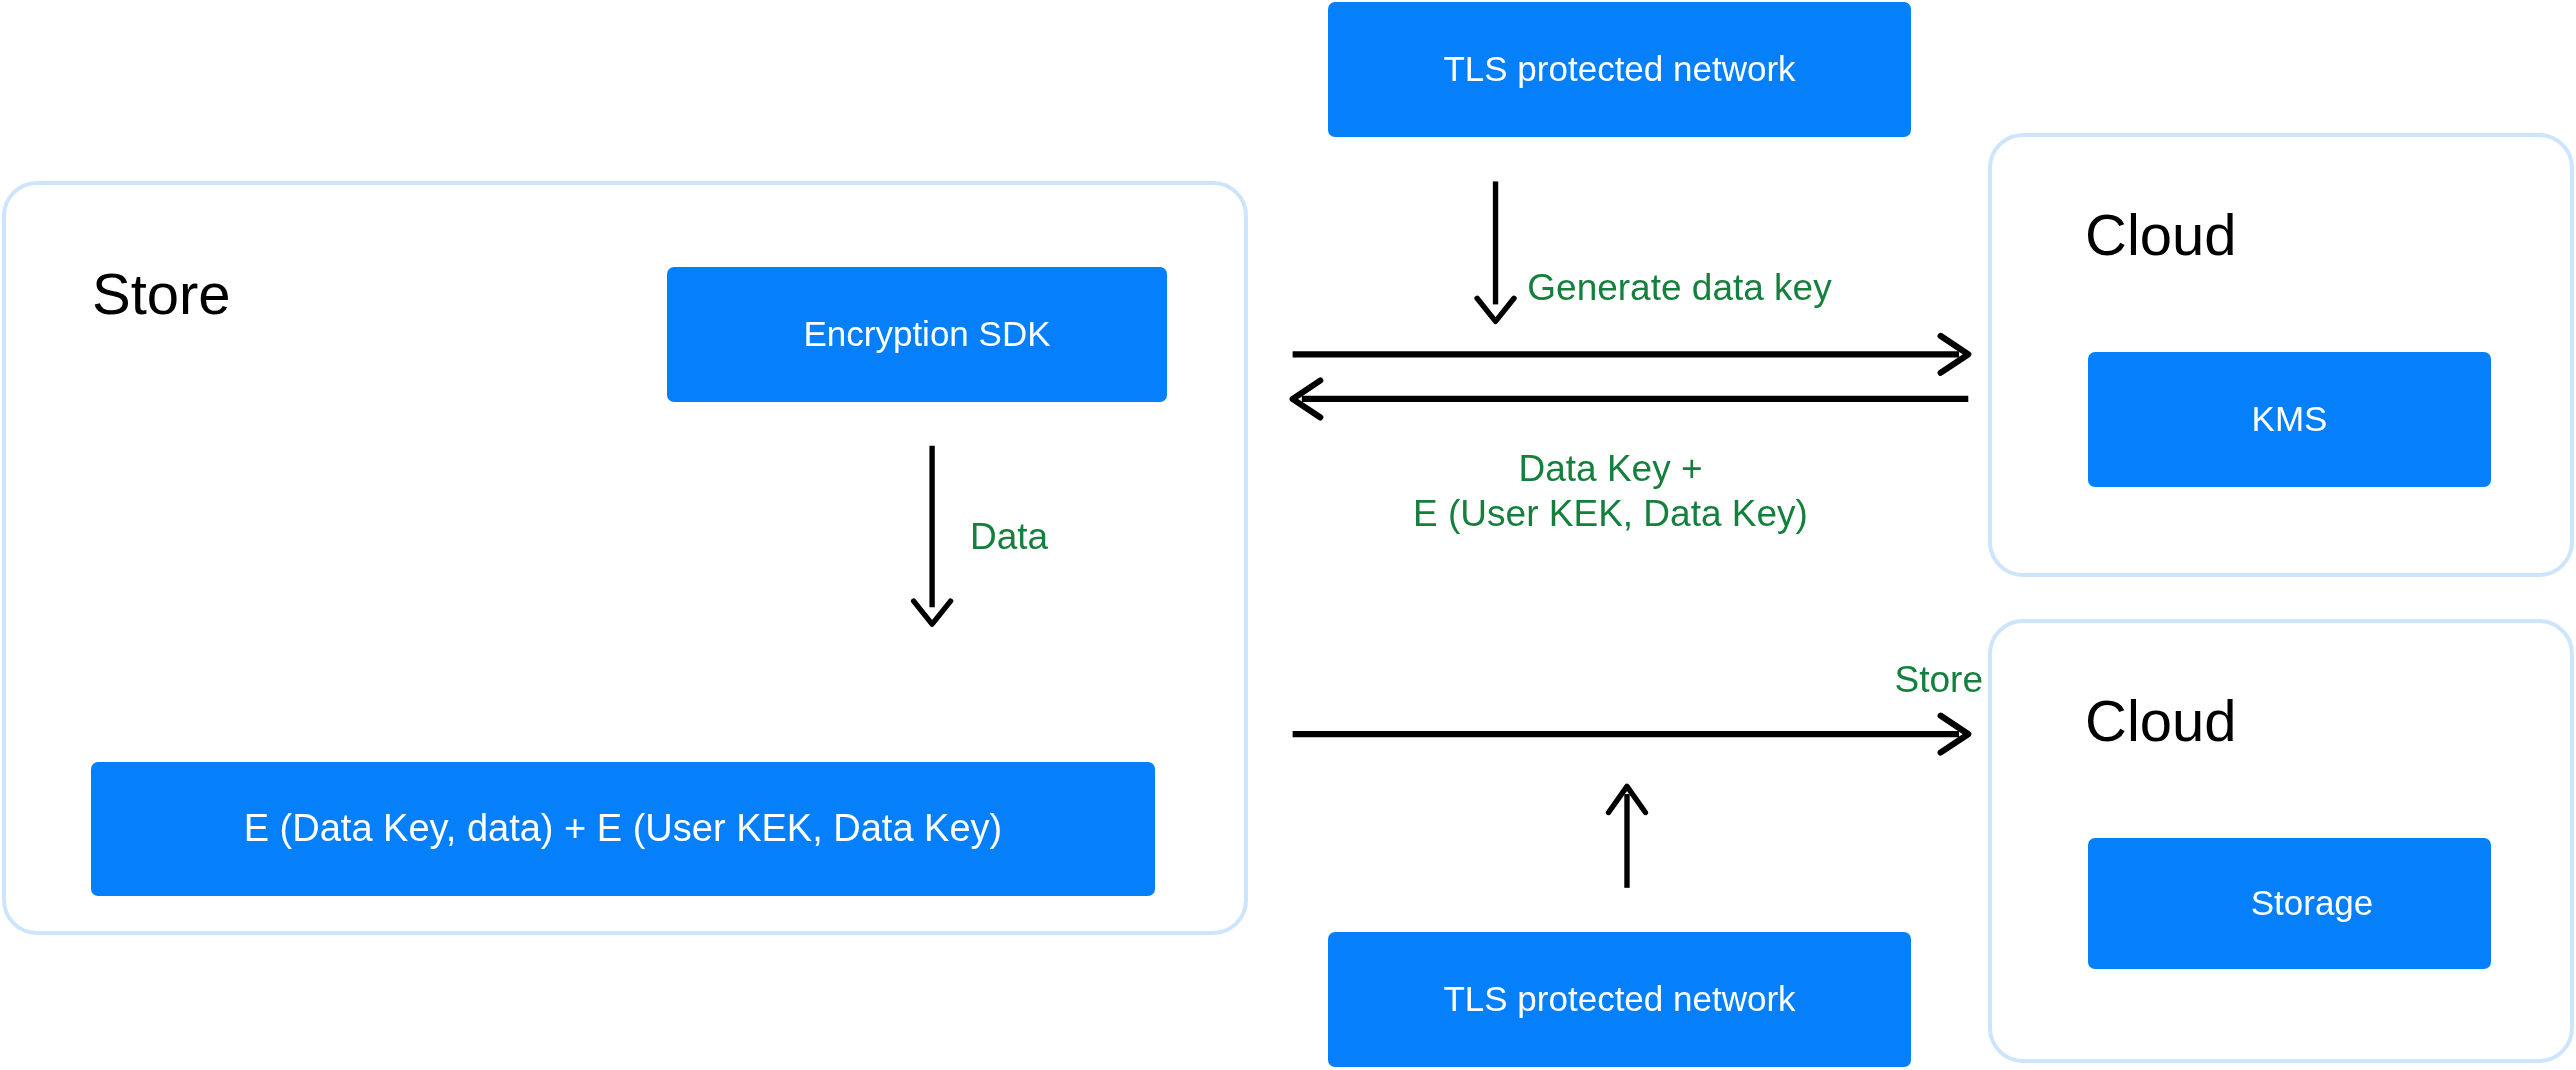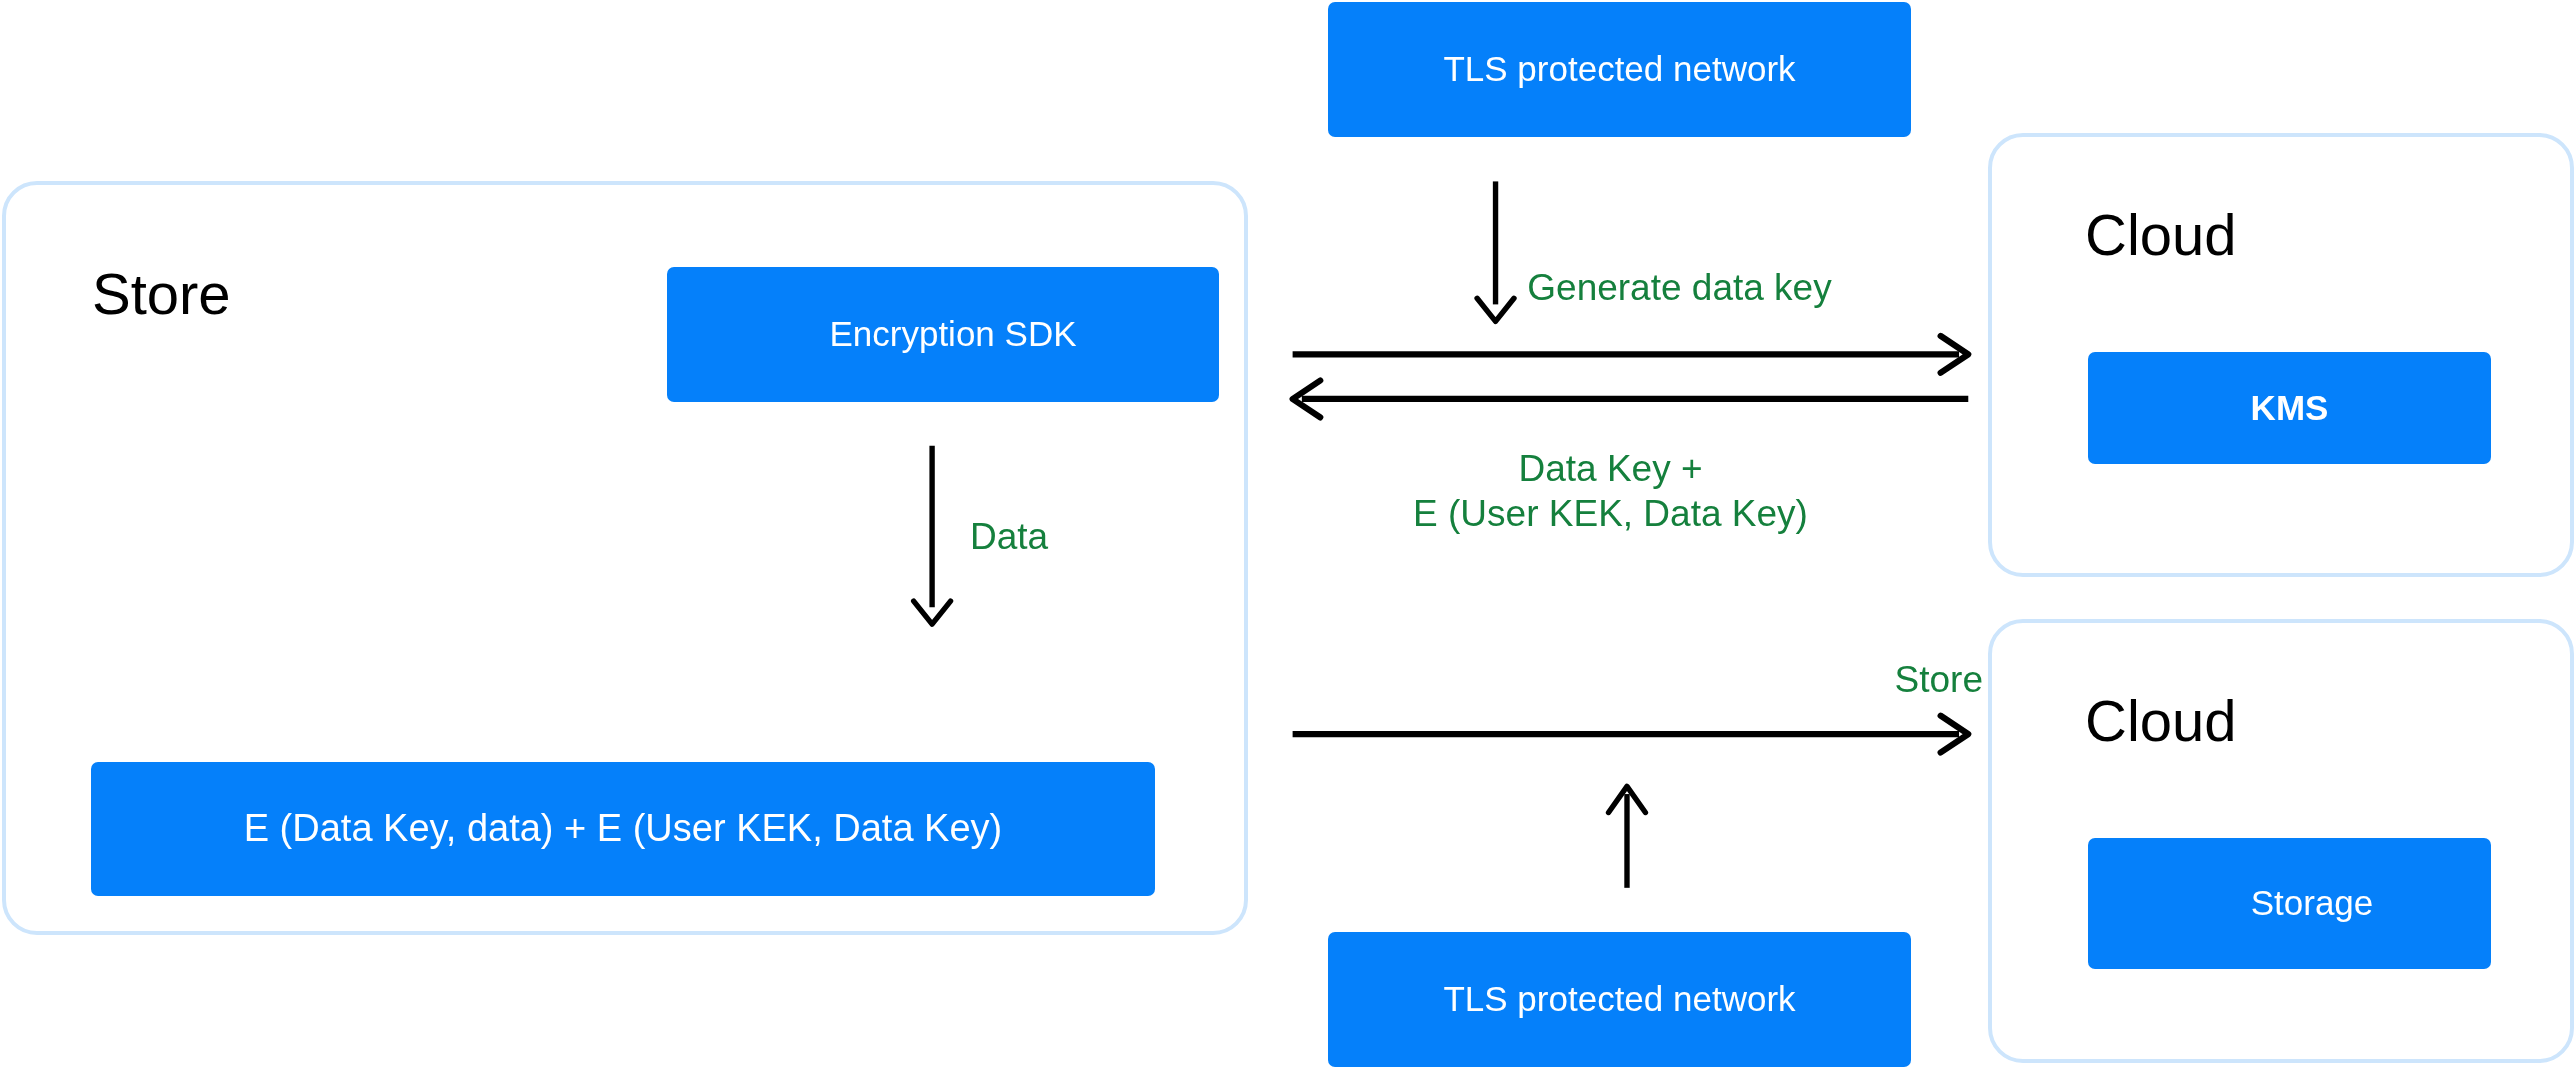--- a/index.html
+++ b/index.html
@@ -65,35 +65,35 @@
     display: flex;
     align-items: center;
     justify-content: center;
     text-align: center;
     font-size: 35px;
     line-height: 1.15;
     box-sizing: border-box;
     white-space: pre-line;
   }
   #encryption-sdk-pill {
-    left: 667px;  top: 267px;  width: 552px;  height: 135px; padding-left: 20px;
+    left: 667px;  top: 267px;  width: 500px;  height: 135px; padding-left: 20px;
   }
   #encrypted-payload-pill {
     left: 91px;  top: 714px;  width: 1064px; height: 134px;
     font-size: 38px;
     margin-top: 48px;
   }
   #tls-top-pill {
     left: 1328px; top: 1.5px;    width: 583px;  height: 135px;
   }
   #tls-bottom-pill {
     left: 1328px; top: 932px; width: 583px;  height: 135px;
   }
   #kms-pill {
-    left: 2088px; top: 352px;  width: 403px;  height: 112px; font-weight: bold;
+    left: 2088px; top: 352px;  width: 403px;  height: 135px;
   }
   #storage-pill {
     left: 2088px; top: 838px; width: 403px;  height: 131px; padding-left: 45px;
   }
 
   
   .edge-label {
     position: absolute;
     color: #15803d;
     font-size: 37px;

